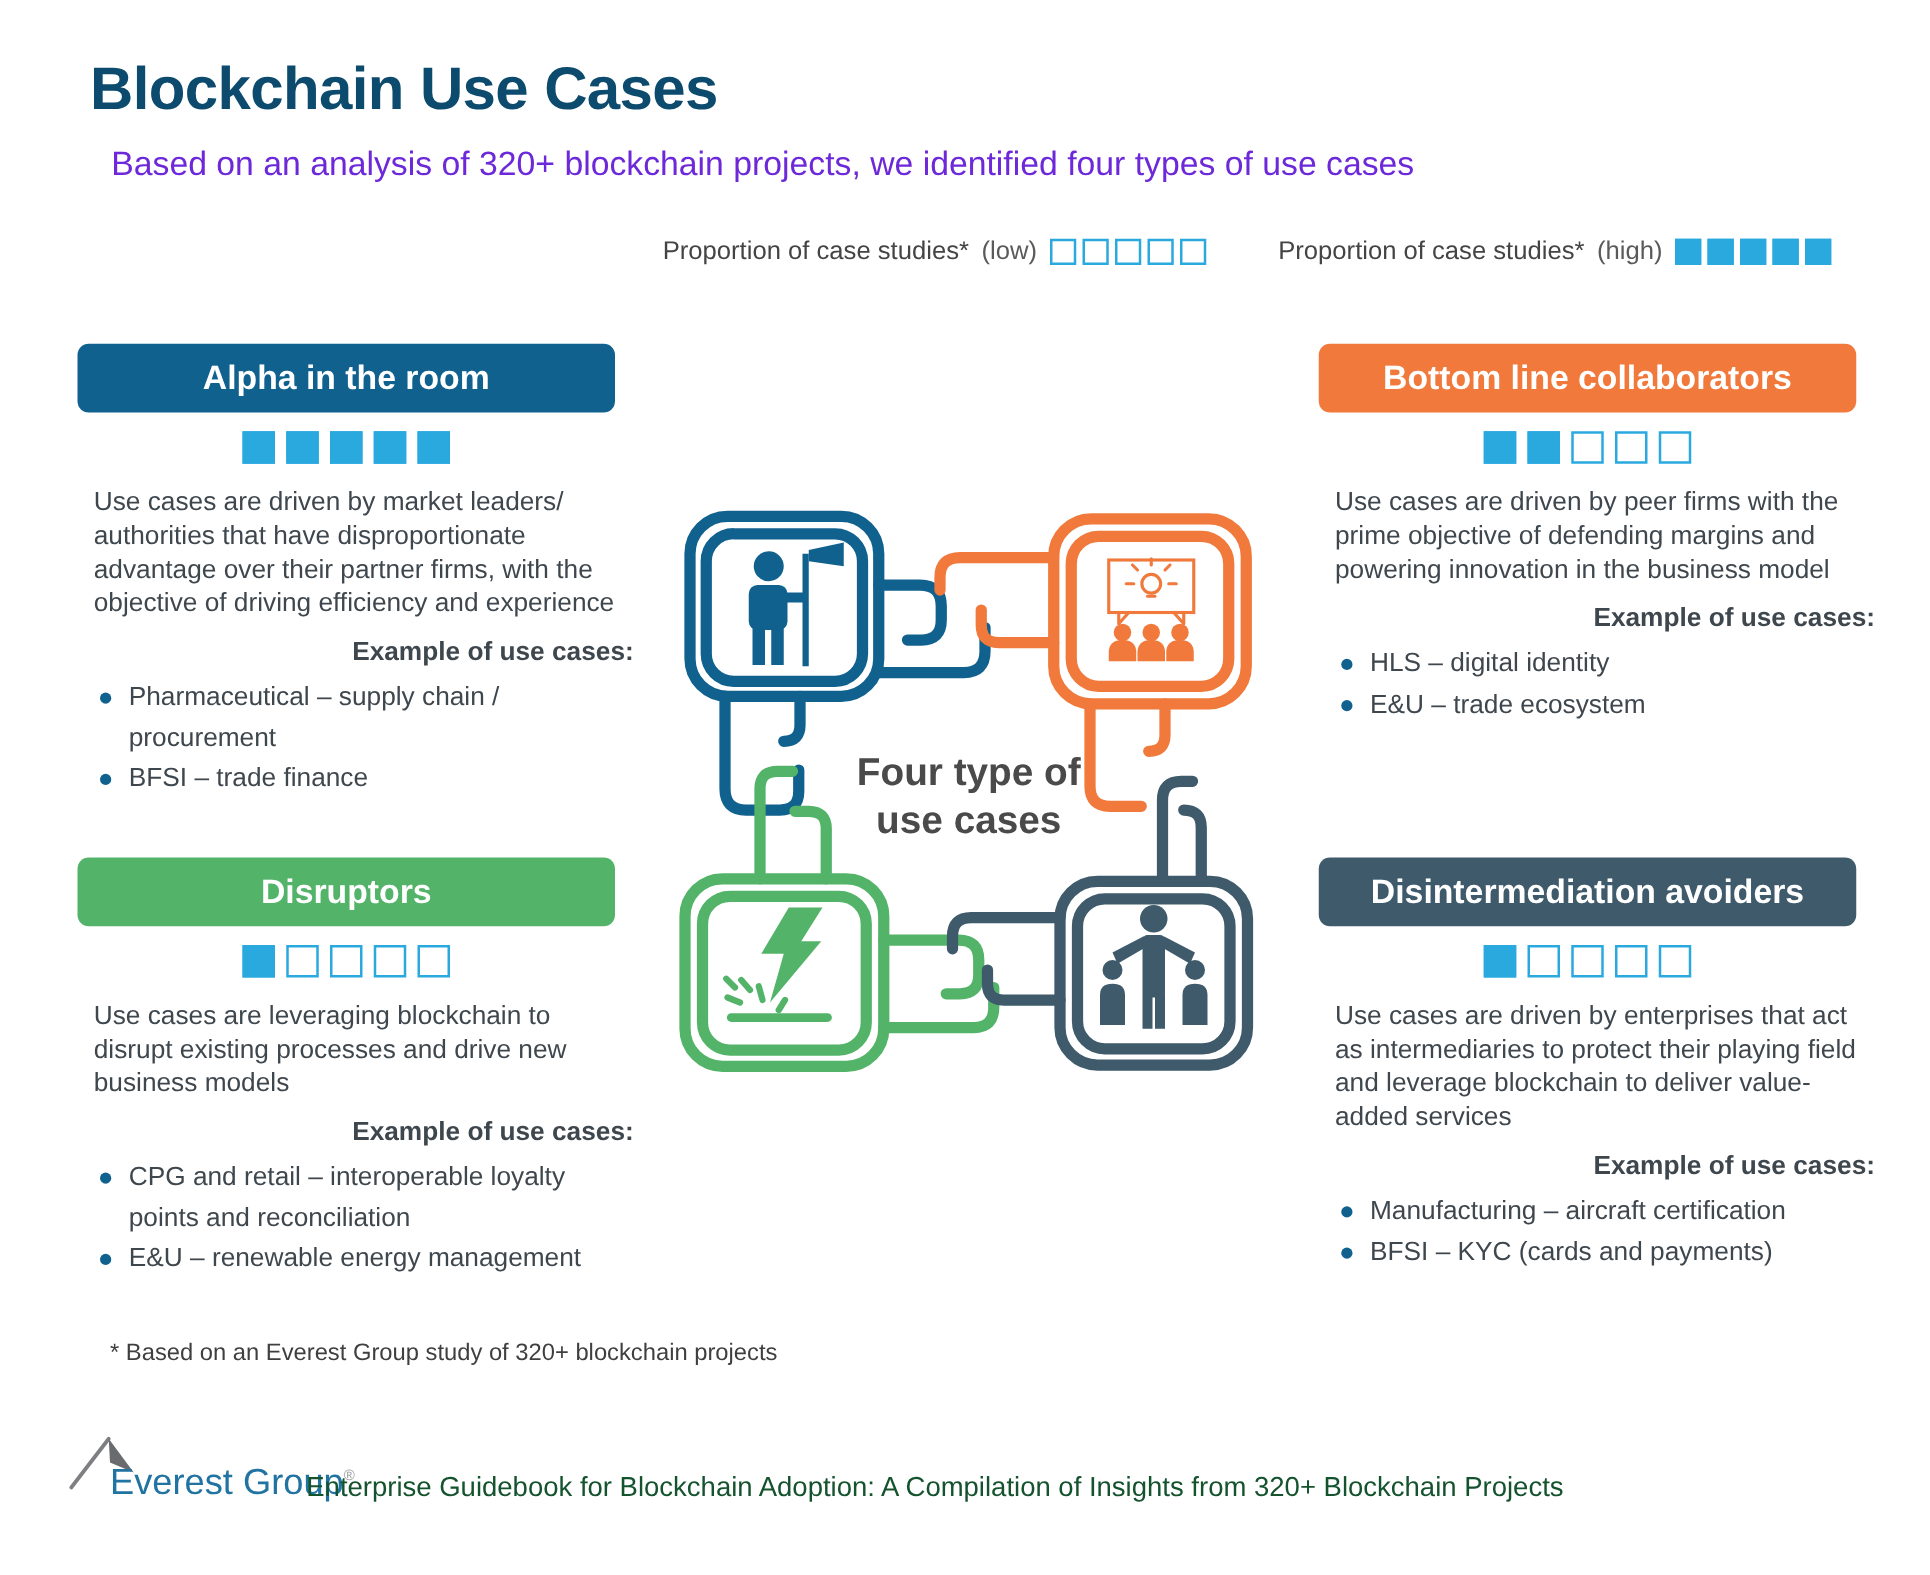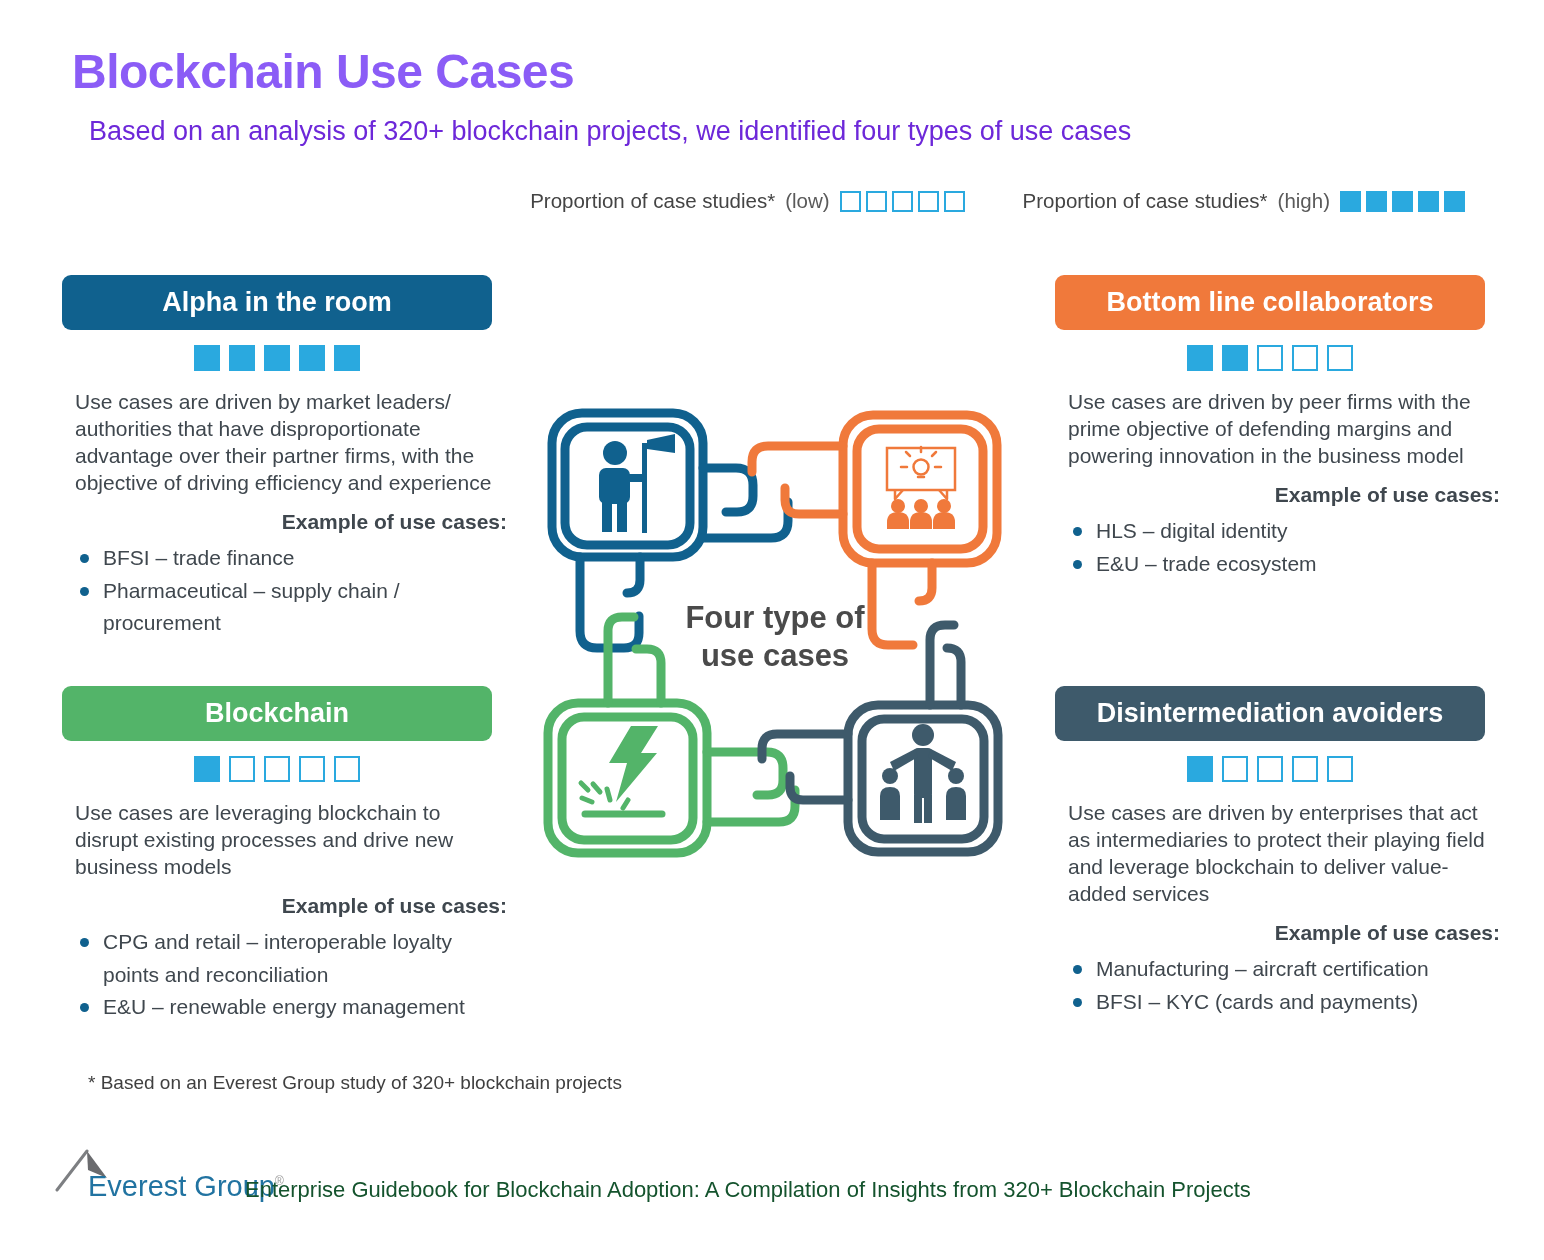--- a/index.html
+++ b/index.html
@@ -1,19 +1,19 @@
 <!DOCTYPE html>
 <html><head>
 <meta charset="utf-8">
 <style>
   html,body{margin:0;padding:0;background:#ffffff;}
   body{font-family:"Liberation Sans", sans-serif; color:#3F474E;}
   .canvas{position:relative;width:1544px;height:1260px;background:#fff;overflow:hidden;}
 
-  .title{position:absolute;left:72px;top:44px;margin:0;font-size:48px;font-weight:bold;color:#8b5cf6;letter-spacing:-0.5px;}
+  .title{position:absolute;left:72px;top:44px;margin:0;font-size:48px;font-weight:bold;color:#0c4a6e;letter-spacing:-0.5px;}
   .subtitle{position:absolute;left:83px;top:110px;margin:6px;font-size:27px;color:#6d28d9;}
 
   .legend{position:absolute;top:189px;right:79px;display:flex;gap:58px;align-items:flex-end;}
   .legend-item{display:flex;align-items:center;gap:10px;font-size:20.5px;color:#444;}
   .legend-item .qual{color:#5a5a5a;}
   .sqrow{display:inline-flex;gap:5px;align-items:center;}
   .sqrow .sq{width:17px;height:17px;border:2.5px solid #2AA9DF;background:#fff;}
   .sqrow .sq.filled{background:#2AA9DF;}
 
   .quad{position:absolute;width:445px;}
@@ -84,25 +84,25 @@
         <span class="sq filled"></span>
         <span class="sq filled"></span>
         <span class="sq filled"></span>
         <span class="sq filled"></span>
       </div>
     <p class="qdesc">Use cases are driven by market leaders/ authorities that have disproportionate advantage over their partner firms, with the objective of driving efficiency and experience</p>
     <p class="qexample">Example of use cases:</p>
     <ul class="qlist">
       <li>
           <span class="dot"></span>
+          <span>Pharmaceutical – supply chain / procurement</span>
+        </li>
+      <li>
+          <span class="dot"></span>
           <span>BFSI – trade finance</span>
-        </li>
-      <li>
-          <span class="dot"></span>
-          <span>Pharmaceutical – supply chain / procurement</span>
         </li>
     </ul>
   </section>
 
   <section class="quad" style="left:1055px;top:275px;">
     <header class="qhead" style="background: rgb(240, 121, 59);">
       <span>Bottom line collaborators</span>
     </header>
     <div class="qrating">
         <span class="sq filled"></span>
@@ -120,21 +120,21 @@
         </li>
       <li>
           <span class="dot"></span>
           <span>E&amp;U – trade ecosystem</span>
         </li>
     </ul>
   </section>
 
   <section class="quad" style="left:62px;top:686px;">
     <header class="qhead" style="background: rgb(83, 180, 105);">
-      <span>Blockchain</span>
+      <span>Disruptors</span>
     </header>
     <div class="qrating">
         <span class="sq filled"></span>
         <span class="sq"></span>
         <span class="sq"></span>
         <span class="sq"></span>
         <span class="sq"></span>
       </div>
     <p class="qdesc">Use cases are leveraging blockchain to disrupt existing processes and drive new business models</p>
     <p class="qexample">Example of use cases:</p>

